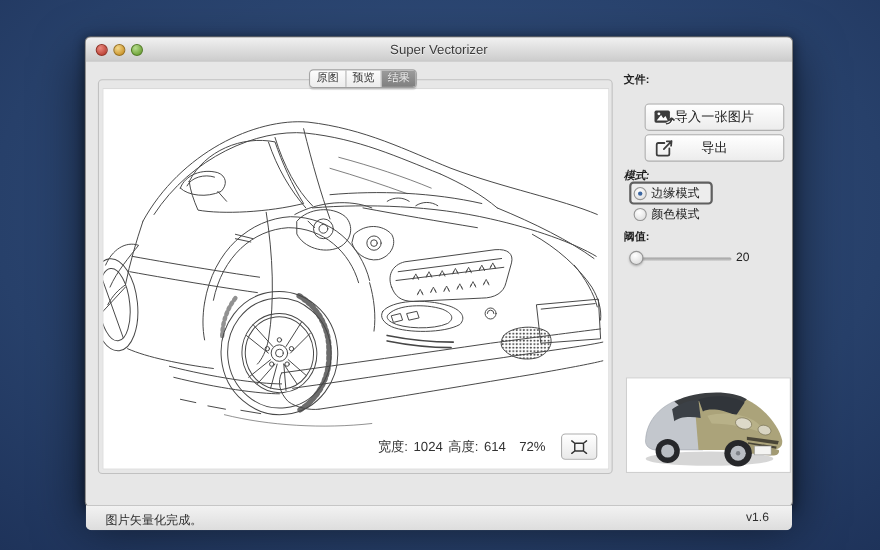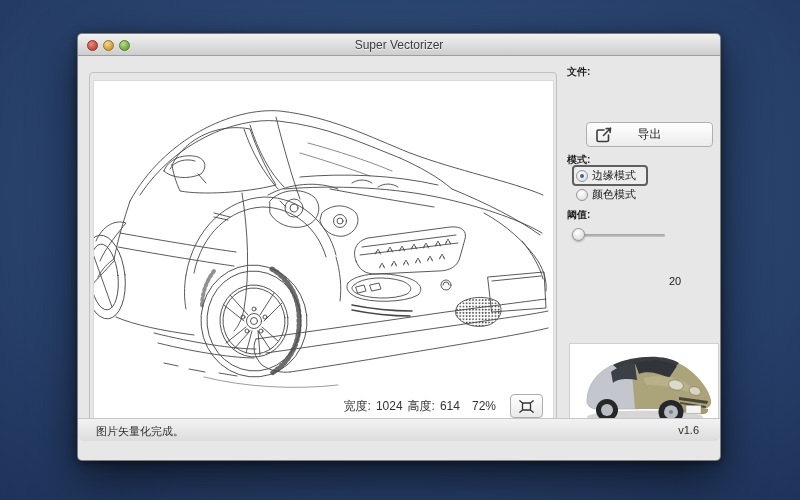--- a/index.html
+++ b/index.html
@@ -90,29 +90,29 @@
   }
   .slider-track {
     position:absolute; left:495px; top:200px; width:92px; height:3px;
     background:linear-gradient(#9f9f9f,#c9c9c9); border-radius:2px;
   }
   .slider-knob {
     position:absolute; left:-1px; top:-6px; width:13px; height:13px; border-radius:50%;
     background:radial-gradient(circle at 40% 30%, #ffffff, #d5d5d5);
     border:1px solid #949494; box-shadow:0 1px 2px rgba(0,0,0,.25);
   }
-  .slider-value { position:absolute; left:591px; top:194px; font-size:11px; color:#222;margin-top:47px; }
+  .slider-value { position:absolute; left:591px; top:194px; font-size:11px; color:#222; }
 
   .thumb {
     position:absolute; left:491px; top:309px; width:150px; height:87px;
     background:#ffffff; border:1px solid #cfcfcf; padding:3px;
   }
 
   .statusbar {
-    position:absolute; left:0; top:384px; width:100%; height:23px;
+    position:absolute; left:0; top:425px; width:100%; height:23px;
     border-top:1px solid #c6c6c6;
     background:linear-gradient(#f2f2f2,#dddddd);
     border-radius:0 0 5px 5px;
   }
   .status-msg { position:absolute; left:18px; top:5px; font-size:11px; color:#2d2d2d; }
   .status-ver { position:absolute; right:21px; top:5px; font-size:11px; color:#2d2d2d; }
 </style>
 </head>
 <body>
 
@@ -120,20 +120,25 @@
 
   <div class="titlebar">
     <div class="lights">
       <div class="light red"></div>
       <div class="light yellow"></div>
       <div class="light green"></div>
     </div>
     <div class="title">Super Vectorizer</div>
   </div>
 
+  <div class="tabs">
+    <div class="tab">原图</div>
+    <div class="tab">预览</div>
+    <div class="tab selected">结果</div>
+  </div>
 
   <div class="groupbox"></div>
 
   <div class="canvas">
 
     <svg class="sketch" width="461" height="347" viewBox="0 0 461 347">
       <defs>
         <pattern id="dots" width="3.2" height="3.2" patternUnits="userSpaceOnUse">
           <circle cx="1.4" cy="1.4" r="0.9" fill="#3a3a3a"></circle>
         </pattern>
@@ -256,32 +261,42 @@
             <rect x="4.5" y="3" width="8" height="7" rx="1"></rect>
             <path d="M4.5,3 L1.8,0.8 M12.5,3 L15.2,0.8 M4.5,10 L1.8,12.2 M12.5,10 L15.2,12.2"></path>
           </g>
         </svg>
       </div>
     </div>
   </div>
 
   <div class="side-label" style="left:489px; top:31px;">文件:</div>
 
+  <div class="btn" style="top:60px;">
+    <svg class="btn-icon" width="21" height="18" viewBox="0 0 21 18">
+      <rect x="1" y="2.5" width="14" height="11" rx="1.5" fill="#3d3d3d"></rect>
+      <path d="M3,11.5 L7,6.5 L9,9.5 L11,7.5 L13,11.5 Z" fill="#fff"></path>
+      <circle cx="5" cy="5.5" r="1.3" fill="#fff"></circle>
+      <path d="M12,14.5 C14.5,14.5 16.5,12.5 16.5,9.5" stroke="#fff" stroke-width="3.4" fill="none"></path>
+      <path d="M12,14.5 C14.5,14.5 16.5,12.5 16.5,9.5 M16.5,9.5 l-2.2,1.6 M16.5,9.5 l2.2,1.6" stroke="#3d3d3d" stroke-width="1.5" fill="none" stroke-linecap="round"></path>
+    </svg>
+    <span>导入一张图片</span>
+  </div>
 
   <div class="btn" style="top:88px;">
     <svg class="btn-icon" width="21" height="18" viewBox="0 0 21 18">
       <g stroke="#3d3d3d" stroke-width="1.6" fill="none" stroke-linecap="round" stroke-linejoin="round">
         <path d="M10,4 L4.5,4 C3.5,4 3,4.6 3,5.5 L3,14 C3,15 3.6,15.5 4.5,15.5 L13,15.5 C14,15.5 14.5,15 14.5,14 L14.5,9"></path>
         <path d="M9.5,9.5 L16.5,2.2 M16.5,2.2 l-4.3,0.4 M16.5,2.2 l-0.4,4.3"></path>
       </g>
     </svg>
     <span>导出</span>
   </div>
 
-  <div class="side-label" style="left:489px; top:119px;">模式:</div>
+  <div class="side-label" style="left:489px; top:119px;font-style:italic;">模式:</div>
 
   <div class="radio-row focus-ring">
     <span class="radio on"></span>
     <span>边缘模式</span>
   </div>
   <div class="radio-row" style="left:498px; top:153px;">
     <span class="radio"></span>
     <span>颜色模式</span>
   </div>
 

